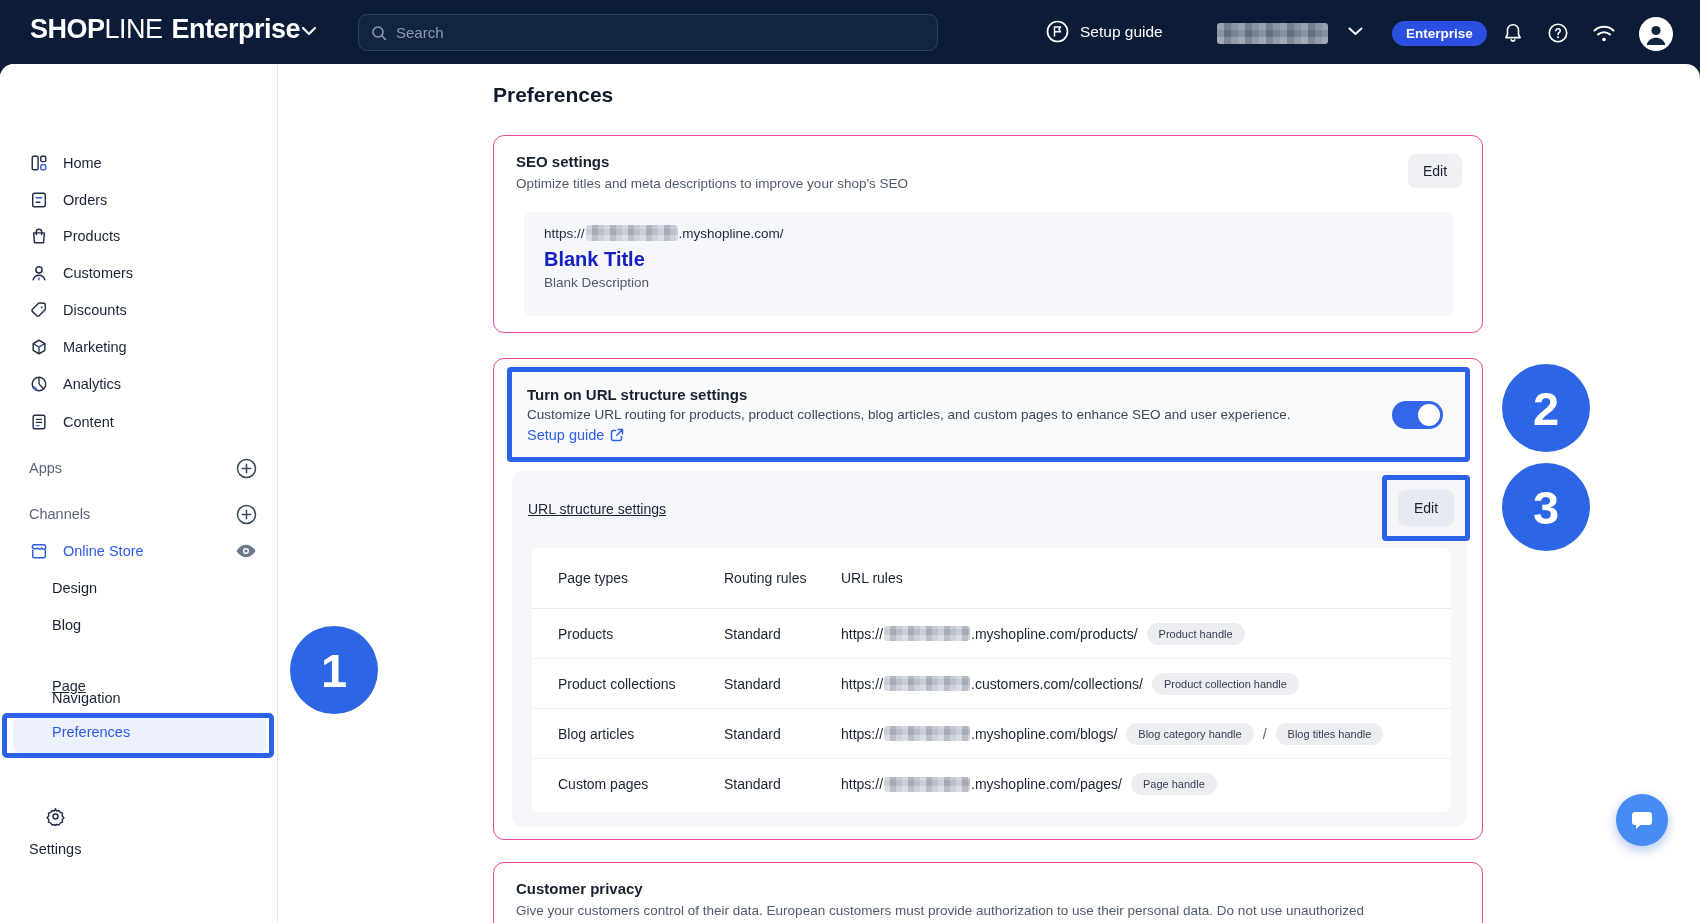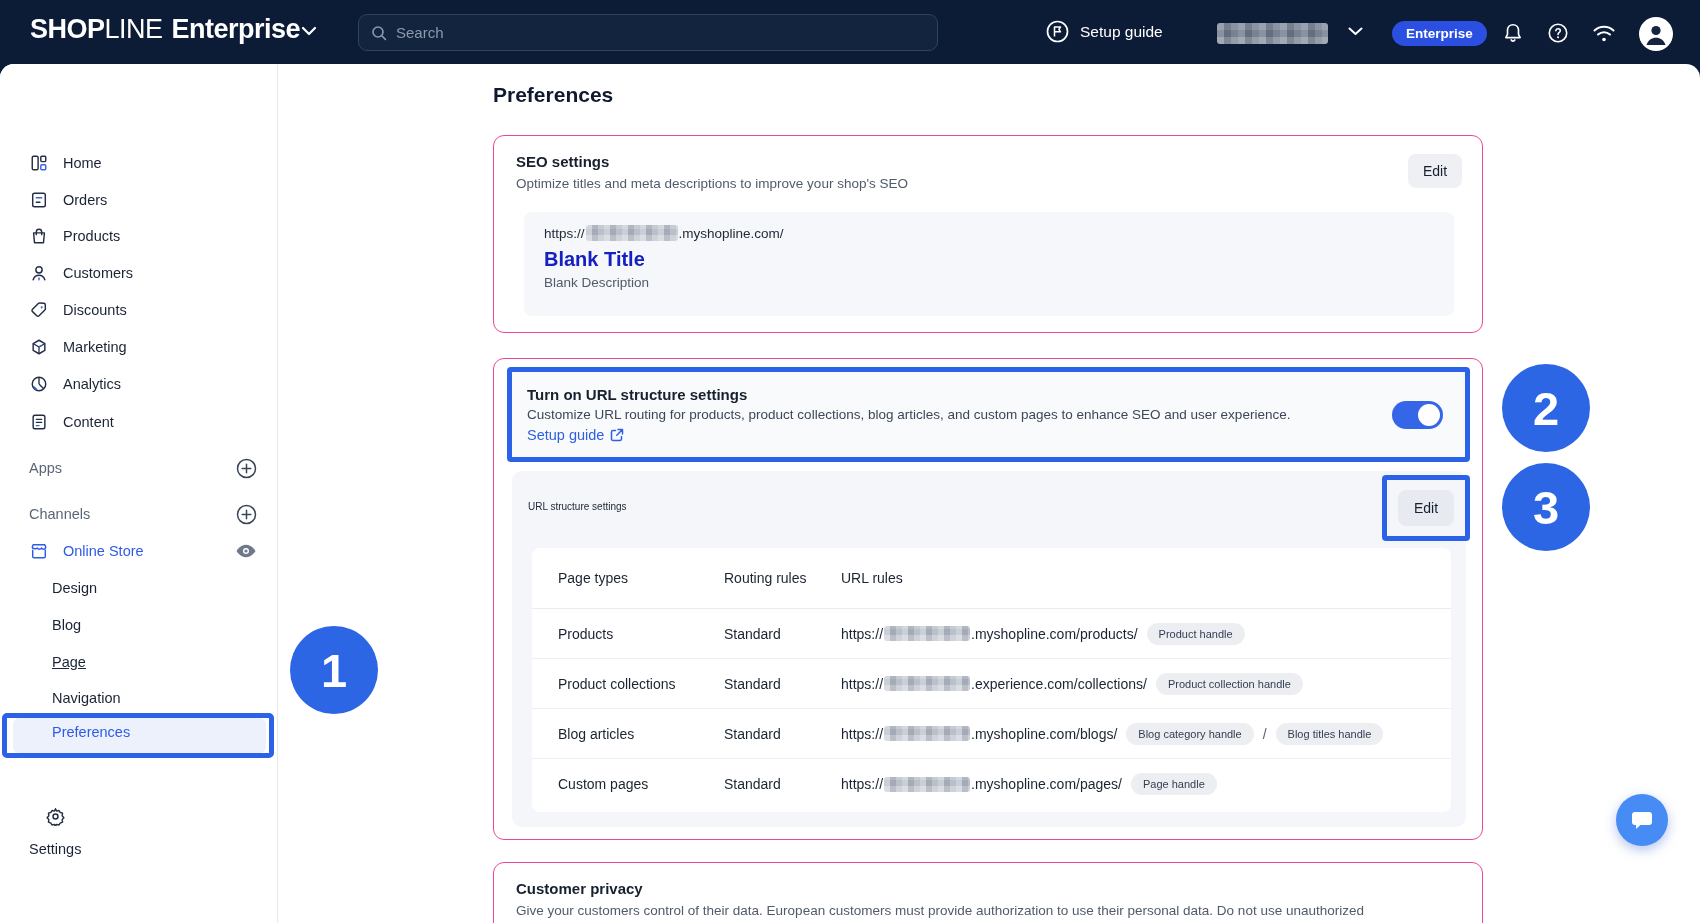--- a/index.html
+++ b/index.html
@@ -77,21 +77,21 @@
   
   .toggle-box { position:absolute; left:13px; top:8px; width:963px; height:95px; border:5px solid #2B62E8; border-radius:4px;
     background:#F8FAFC; display:flex; align-items:center; padding:0 22px 0 15px; }
   .toggle-text { flex:1; }
   .toggle-title { font-size:15px; font-weight:700; color:#16202E; }
   .toggle-desc { margin-top:4px; font-size:13.5px; color:#3C4758; }
   .setup-link { margin-top:5px; font-size:14.5px; font-weight:500; color:#2F5FE3; display:flex; align-items:center; gap:6px; width:fit-content; cursor:pointer; }
   .toggle { width:51px; height:28px; border-radius:14px; background:#3566E8; position:relative; flex:0 0 auto; cursor:pointer; }
   .toggle .knob { position:absolute; right:3px; top:3px; width:22px; height:22px; border-radius:50%; background:#fff; }
   .url-panel { position:absolute; left:18px; top:112px; width:954px; height:356px; background:#F4F6F9; border-radius:10px; }
-  .url-panel-lbl { position:absolute; left:16px; top:30px; font-size:10px; color:#1A2433; }
+  .url-panel-lbl { position:absolute; left:16px; top:30px; font-size:14px; color:#1A2433;text-decoration:underline; }
   .edit-box3 { position:absolute; left:870px; top:4px; width:88px; height:66px; border:5px solid #2B62E8; border-radius:4px;
     display:flex; align-items:center; justify-content:center; }
   .edit2 { position:static; width:56px; height:36px; background:#E8EAF1; }
   .url-table { position:absolute; left:20px; top:77px; width:919px; height:264px; background:#fff; border-radius:8px; overflow:hidden; }
   .t-row { display:flex; align-items:center; padding-left:26px; white-space:nowrap; }
   .t-head { height:61px; border-bottom:1px solid #E9EBEF; font-weight:500; color:#1A2432; font-size:14px; }
   .t-body-row { height:50px; border-bottom:1px solid #EDEFF2; font-size:14px; color:#1A2432; }
   .t-body-row:last-child { border-bottom:none; }
   .c1 { flex:0 0 166px; }
   .c2 { flex:0 0 117px; }
@@ -301,21 +301,21 @@
         <circle cx="11" cy="8" r="1.6" fill="#6E7A8C"></circle>
       </svg>
   </div>
 
   <div class="srow sub" style="top:512px;">
     <span>Design</span>
   </div>
   <div class="srow sub" style="top:549px;">
     <span>Blog</span>
   </div>
-  <div class="srow sub" style="top:586px;text-decoration:underline;">
+  <div class="srow sub" style="top:610px;text-decoration:underline;">
     <span>Page</span>
   </div>
   <div class="srow sub" style="top:622px;">
     <span>Navigation</span>
   </div>
 
   <div class="pref-hl"></div>
   <div class="pref-lbl">Preferences</div>
   <div class="pref-box"></div>
 
@@ -391,21 +391,21 @@
           <span class="chip">Product handle</span>
         </div>
       </div>
 
       <div class="t-row t-body-row">
         <div class="c1">Product collections</div>
         <div class="c2">Standard</div>
         <div class="c3">
           <span>https://</span>
             <span class="pix pix-light url-cell-blur"></span>
-            <span>.experience.com/collections/</span>
+            <span>.customers.com/collections/</span>
           <span class="chip">Product collection handle</span>
         </div>
       </div>
 
       <div class="t-row t-body-row">
         <div class="c1">Blog articles</div>
         <div class="c2">Standard</div>
         <div class="c3">
           <span>https://</span>
             <span class="pix pix-light url-cell-blur"></span>

